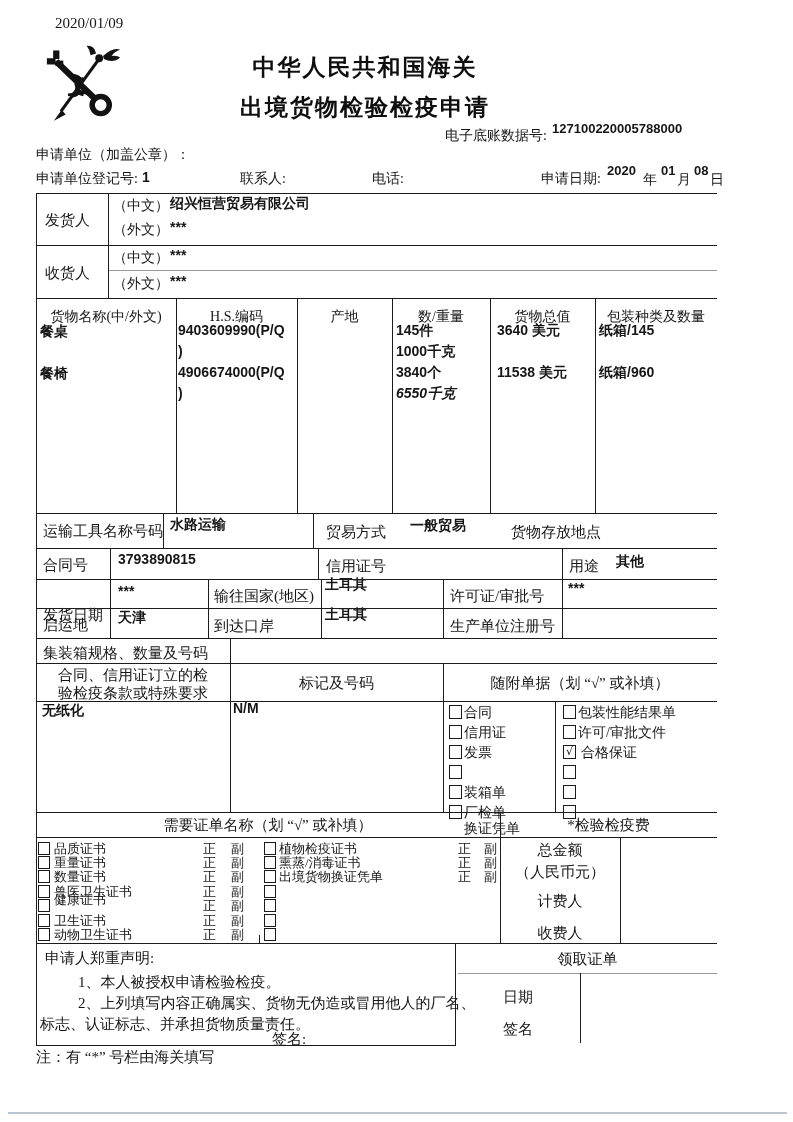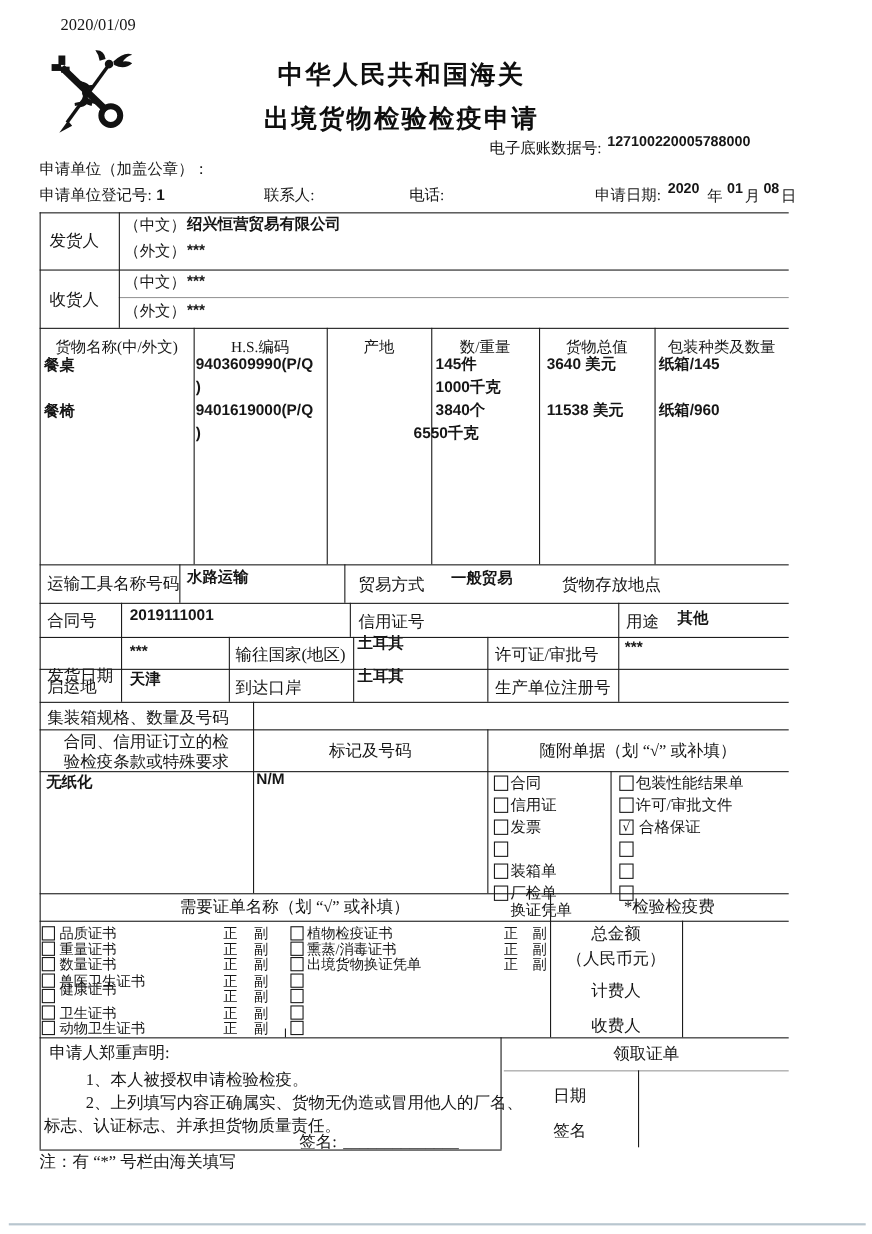--- a/index.html
+++ b/index.html
@@ -89,35 +89,35 @@
 
   <div class="t fill" style="left:40px;top:323px;">餐桌</div>
   <div class="t fill" style="left:178px;top:322px;">9403609990(P/Q</div>
   <div class="t fill" style="left:178px;top:343px;">)</div>
   <div class="t fill" style="left:396px;top:322px;">145件</div>
   <div class="t fill" style="left:396px;top:343px;">1000千克</div>
   <div class="t fill" style="left:497px;top:322px;">3640 美元</div>
   <div class="t fill" style="left:599px;top:322px;">纸箱/145</div>
 
   <div class="t fill" style="left:40px;top:365px;">餐椅</div>
-  <div class="t fill" style="left:178px;top:364px;">9401619000(P/Q</div>
+  <div class="t fill" style="left:178px;top:364px;">4906674000(P/Q</div>
   <div class="t fill" style="left:178px;top:385px;">)</div>
   <div class="t fill" style="left:396px;top:364px;">3840个</div>
-  <div class="t fill" style="left:376px;top:385px;">6550千克</div>
+  <div class="t fill" style="left:396px;top:385px;font-style:italic;">6550千克</div>
   <div class="t fill" style="left:497px;top:364px;">11538 美元</div>
   <div class="t fill" style="left:599px;top:364px;">纸箱/960</div>
 
   <div class="t s15" style="left:43px;top:522px;">运输工具名称号码</div>
   <div class="t fill" style="left:170px;top:516px;">水路运输</div>
   <div class="t s15" style="left:326px;top:523px;">贸易方式</div>
   <div class="t fill" style="left:410px;top:517px;">一般贸易</div>
   <div class="t s15" style="left:511px;top:523px;">货物存放地点</div>
 
   <div class="t s15" style="left:43px;top:556px;">合同号</div>
-  <div class="t fill" style="left:118px;top:551px;">2019111001</div>
+  <div class="t fill" style="left:118px;top:551px;">3793890815</div>
   <div class="t s15" style="left:326px;top:557px;">信用证号</div>
   <div class="t s15" style="left:569px;top:557px;">用途</div>
   <div class="t fill" style="left:616px;top:553px;">其他</div>
 
   <div class="t s15" style="left:43px;top:586px;margin-top:20px;">发货日期</div>
   <div class="t fill" style="left:118px;top:583px;">***</div>
   <div class="t s15" style="left:214px;top:587px;">输往国家(地区)</div>
   <div class="t fill" style="left:325px;top:576px;">土耳其</div>
   <div class="t s15" style="left:450px;top:587px;">许可证/审批号</div>
   <div class="t fill" style="left:568px;top:580px;">***</div>

